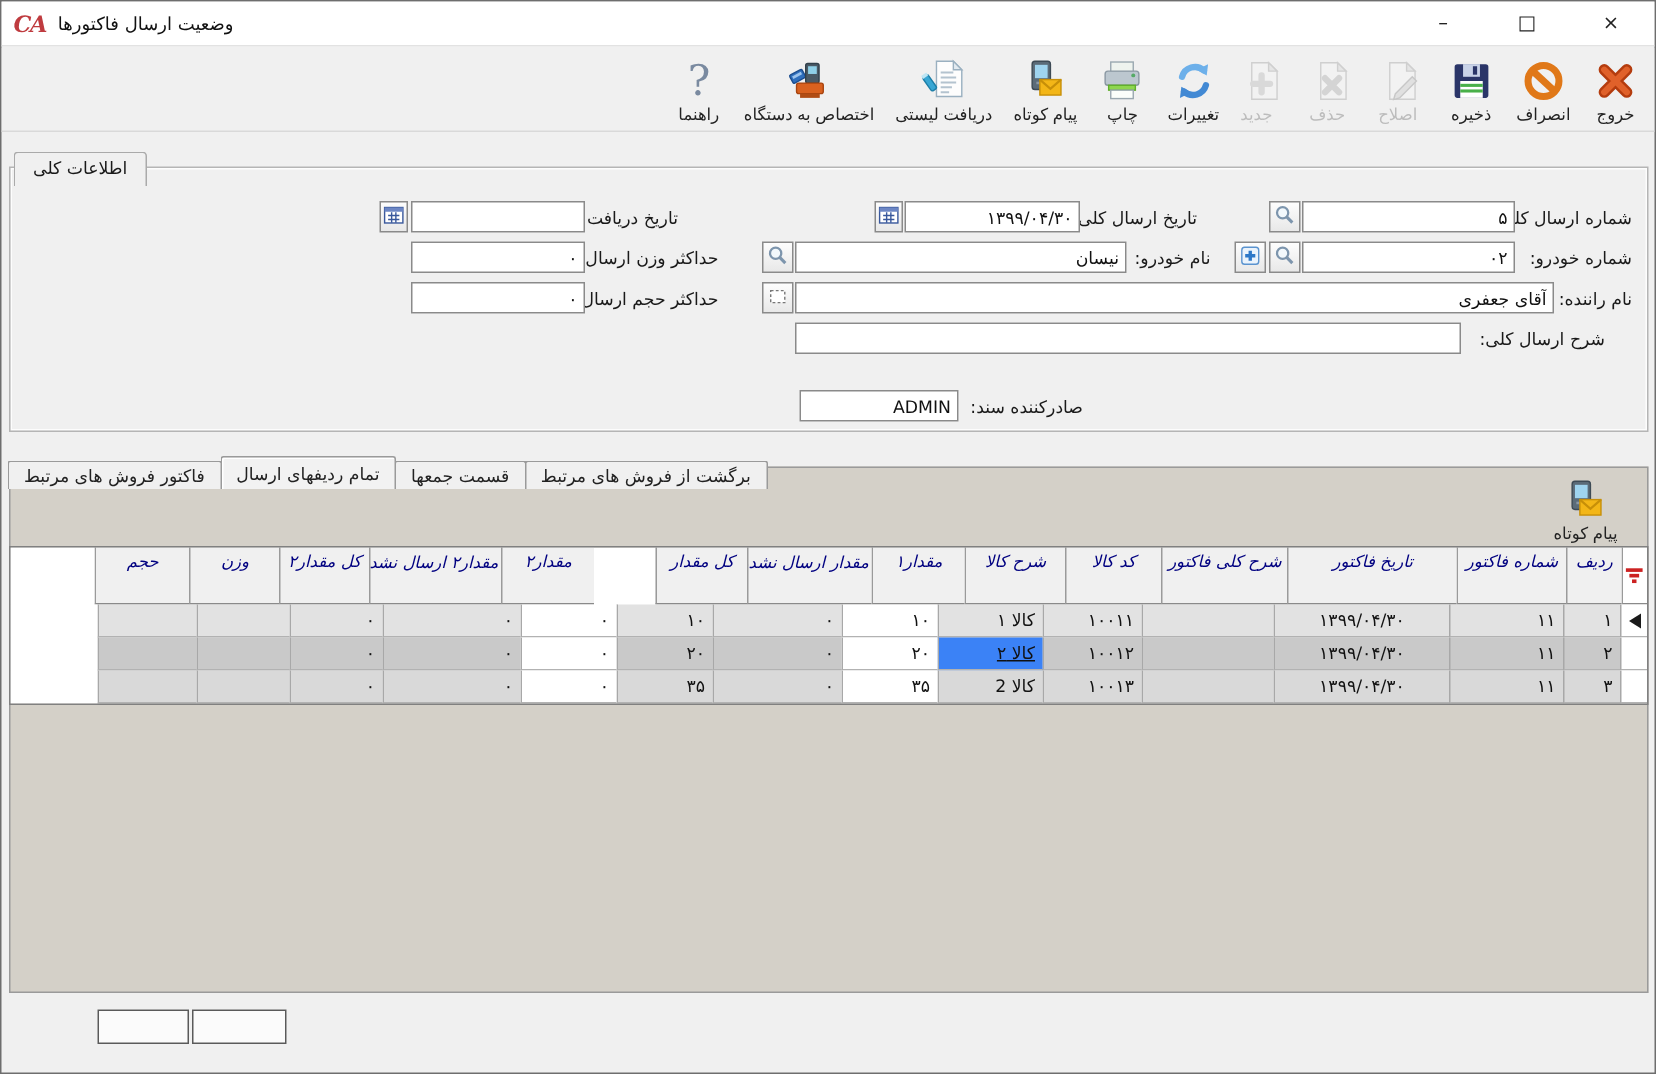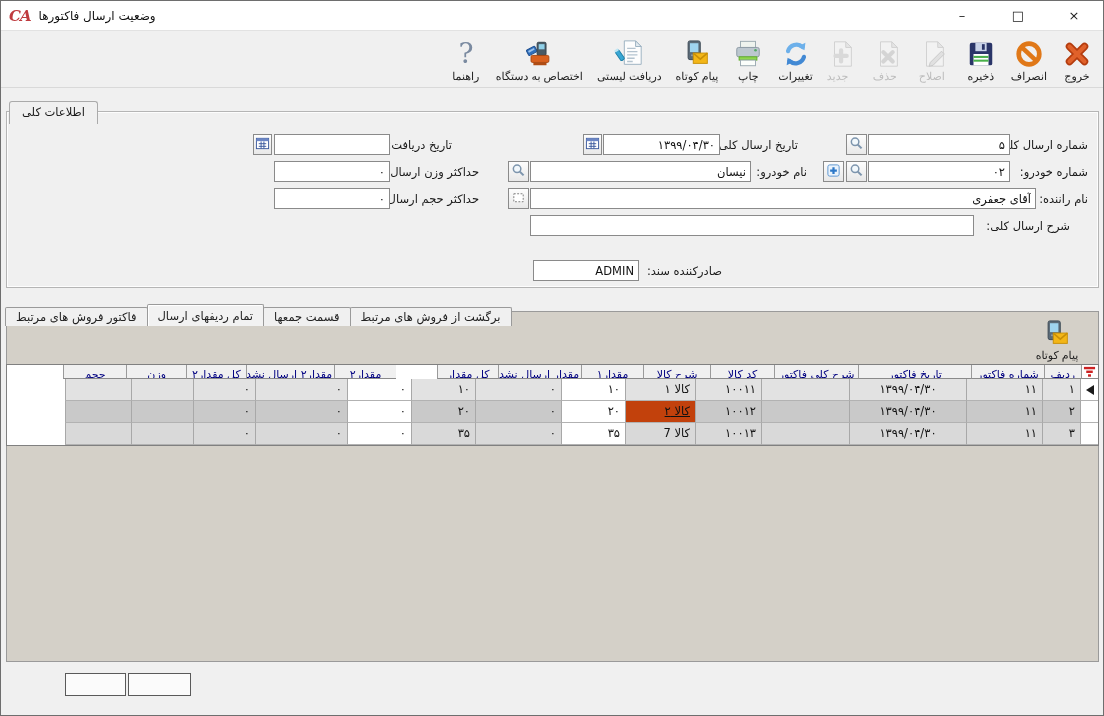--- a/index.html
+++ b/index.html
@@ -83,23 +83,23 @@
 
   .grid { position:absolute; left:0; top:53px; width:1091px; direction:rtl;
     outline:1px solid #808080; background:#fff; }
   .grow { display:flex; }
   .gcell {
     height:22px; line-height:21px; font-size:11.5px; color:#111;
     border-left:1px solid #a8a8a8; border-bottom:1px solid #b2b2b2;
     overflow:hidden; white-space:nowrap; padding:0 5px; direction:rtl; text-align:right;
   }
   .ghead .gcell {
-    height:14px; line-height:20px; background:#f0f0f0; color:#000080;
+    height:38px; line-height:20px; background:#f0f0f0; color:#000080;
     border-left:1px solid #9a9a9a; border-bottom:1px solid #8a8a8a; font-size:11px;
-    text-align:center; padding:0 2px;
+    text-align:center; padding:0 2px;font-style:italic;
   }
   .gcell.center { text-align:center; }
   .gcell.white { background:#fff !important; }
   .gcell.ind { padding:0; display:flex; align-items:center; justify-content:center; background:#fff !important; }
   .gcell.filler { border-left:none; border-bottom:none; background:#fff !important; }
   .tri-left { width:0; height:0; border-top:5px solid transparent; border-bottom:5px solid transparent; border-right:8px solid #1a1a1a; }
 
   
   .statusbox { position:absolute; height:23px; background:#fbfbfb; border:1px solid #5a5a5a; }
 </style>
@@ -366,39 +366,39 @@
           <div class="gcell" style="width: 66px; background: rgb(226, 226, 226);"></div>
           <div class="gcell filler" style="width: 58px;"></div>
         </div>
         <div class="grow">
           <div class="gcell ind" style="width: 18px;"></div>
           <div class="gcell" style="width: 38px; background: rgb(201, 201, 201);">۲</div>
           <div class="gcell" style="width: 76px; background: rgb(201, 201, 201);">۱۱</div>
           <div class="gcell center" style="width: 117px; background: rgb(201, 201, 201);">۱۳۹۹/۰۴/۳۰</div>
           <div class="gcell" style="width: 88px; background: rgb(201, 201, 201);"></div>
           <div class="gcell" style="width: 66px; background: rgb(201, 201, 201);">۱۰۰۱۲</div>
-          <div class="gcell" style="width: 70px; background: #c2410c; text-decoration: underline;">کالا ۲</div>
+          <div class="gcell" style="width: 70px; background: #3b82f6; text-decoration: underline;">کالا ۲</div>
           <div class="gcell white" style="width: 64px;">۲۰</div>
           <div class="gcell" style="width: 86px; background: rgb(201, 201, 201);">۰</div>
           <div class="gcell" style="width: 64px; background: rgb(201, 201, 201);">۲۰</div>
           <div class="gcell white" style="width: 64px;">۰</div>
           <div class="gcell" style="width: 92px; background: rgb(201, 201, 201);">۰</div>
           <div class="gcell" style="width: 62px; background: rgb(201, 201, 201);">۰</div>
           <div class="gcell" style="width: 62px; background: rgb(201, 201, 201);"></div>
           <div class="gcell" style="width: 66px; background: rgb(201, 201, 201);"></div>
           <div class="gcell filler" style="width: 58px;"></div>
         </div>
         <div class="grow">
           <div class="gcell ind" style="width: 18px;"></div>
           <div class="gcell" style="width: 38px; background: rgb(217, 217, 217);">۳</div>
           <div class="gcell" style="width: 76px; background: rgb(217, 217, 217);">۱۱</div>
           <div class="gcell center" style="width: 117px; background: rgb(217, 217, 217);">۱۳۹۹/۰۴/۳۰</div>
           <div class="gcell" style="width: 88px; background: rgb(217, 217, 217);"></div>
           <div class="gcell" style="width: 66px; background: rgb(217, 217, 217);">۱۰۰۱۳</div>
-          <div class="gcell" style="width: 70px; background: rgb(217, 217, 217);">کالا 7</div>
+          <div class="gcell" style="width: 70px; background: rgb(217, 217, 217);">کالا 2</div>
           <div class="gcell white" style="width: 64px;">۳۵</div>
           <div class="gcell" style="width: 86px; background: rgb(217, 217, 217);">۰</div>
           <div class="gcell" style="width: 64px; background: rgb(217, 217, 217);">۳۵</div>
           <div class="gcell white" style="width: 64px;">۰</div>
           <div class="gcell" style="width: 92px; background: rgb(217, 217, 217);">۰</div>
           <div class="gcell" style="width: 62px; background: rgb(217, 217, 217);">۰</div>
           <div class="gcell" style="width: 62px; background: rgb(217, 217, 217);"></div>
           <div class="gcell" style="width: 66px; background: rgb(217, 217, 217);"></div>
           <div class="gcell filler" style="width: 58px;"></div>
         </div>

